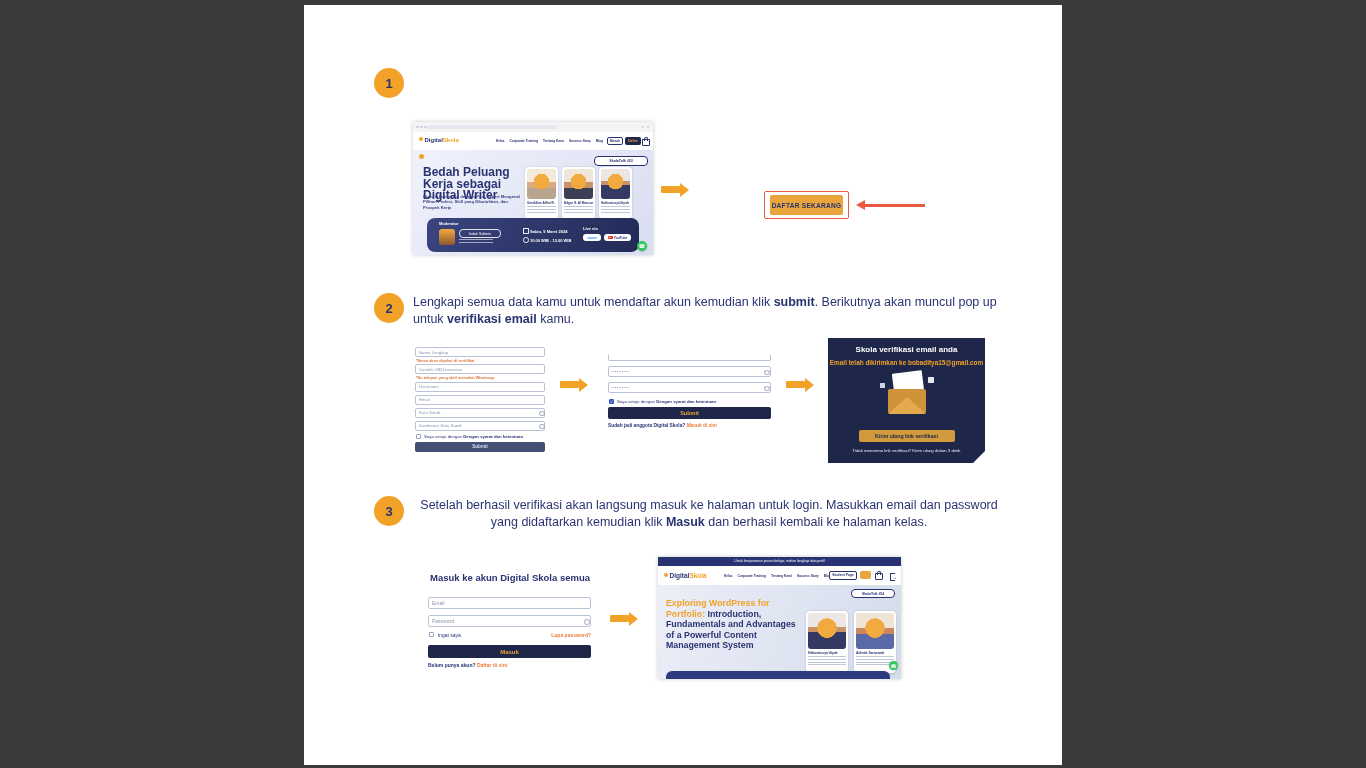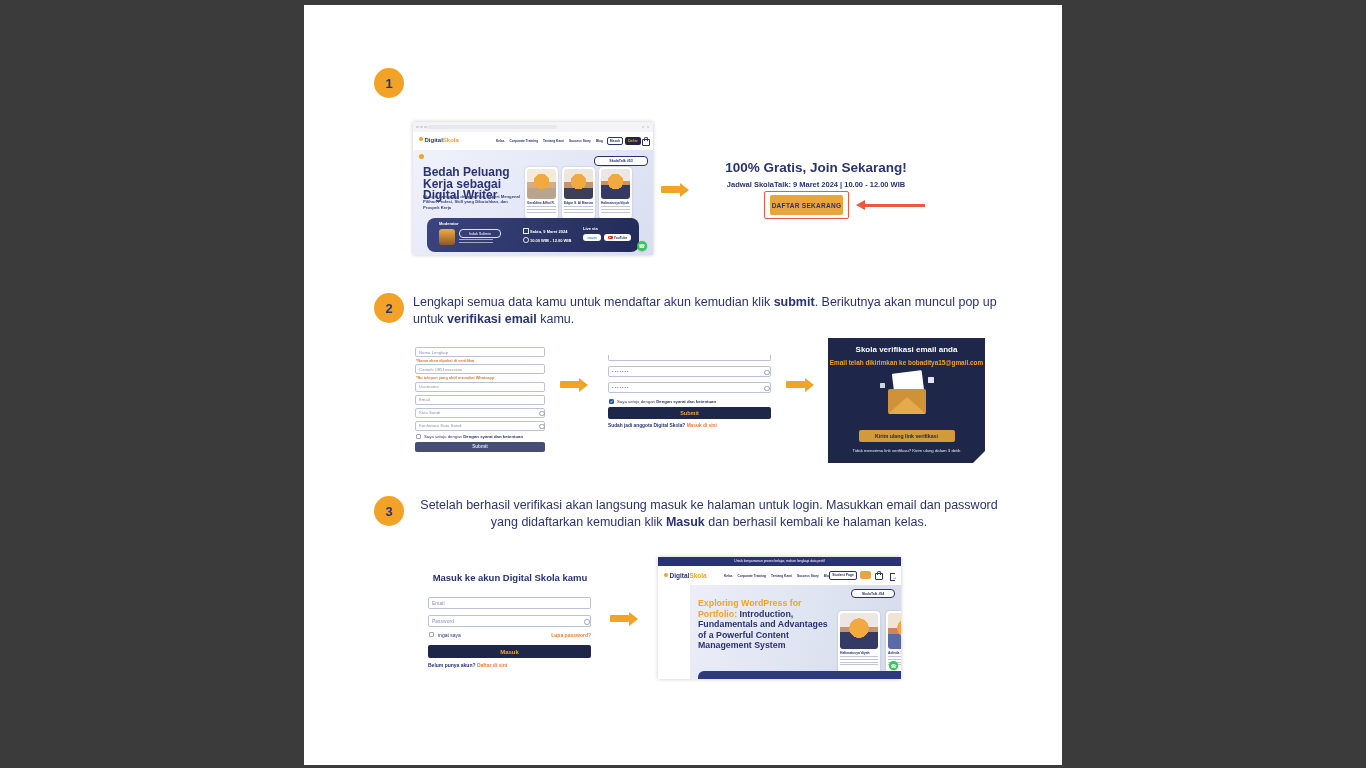--- a/index.html
+++ b/index.html
@@ -147,24 +147,20 @@
             <span class="yt-ico">▶</span>
             <span>YouTube</span>
           </div>
       </div>
       <div class="wa" style="right:6px;bottom:4px;width:10px;height:10px;"></div>
     </div>
   </div>
 
   <div class="arr-r" style="left:357px;top:181px;width:19px;"></div>
 
-  <div class="abs" style="left:396px;top:155px;width:232px;text-align:center;">
-    <div style="font-size:13.5px;font-weight:800;color:#2a3372;">100% Gratis, Join Sekarang!</div>
-    <div style="margin-top:5px;font-size:7.5px;font-weight:700;color:#2a3372;">Jadwal SkolaTalk: 9 Maret 2024 | 10.00 - 12.00 WIB</div>
-  </div>
   <div class="abs" style="left:460px;top:186px;width:85px;height:28px;border:1.6px solid #e85b40;border-radius:2px;box-sizing:border-box;"></div>
   <div class="btn" style="left:466px;top:190px;width:73px;height:20px;background:#e9a43c;color:#2a3372;font-size:6.5px;letter-spacing:0.3px;">DAFTAR SEKARANG</div>
   <div class="arr-l" style="left:561px;top:198.5px;width:60px;"></div>
 
   <div class="step-circle abs" style="left:70px;top:288px;">2</div>
   <div class="step-text abs" style="left:109px;top:289px;width:600px;"><span>Lengkapi semua data kamu untuk mendaftar akun kemudian klik </span><b>submit</b><span>. Berikutnya akan muncul pop up untuk </span><b>verifikasi email</b><span> kamu.</span></div>
 
   <div>
     <input class="f" style="left: 111px; top: 342px; width: 130px; height: 10px;" placeholder="Nama Lengkap">
     <div class="helper" style="left:112px;top:353.4px;">*Nama akan dipakai di sertifikat</div>
@@ -207,21 +203,21 @@
       <div class="body" style="left:8px;top:18px;width:38px;height:25px;"></div>
     </div>
     <div class="btn" style="left:50%;transform:translateX(-50%);top:92px;width:96px;height:12px;background:#d09a3d;color:#1e2749;font-size:5.2px;">Kirim ulang link verifikasi</div>
     <div style="position:absolute;left:0;top:110px;width:100%;text-align:center;font-size:4.3px;color:#e8eaf4;">Tidak menerima link verifikasi? Kirim ulang dalam 3 detik</div>
   </div>
 
   <div class="step-circle abs" style="left:70px;top:491px;">3</div>
   <div class="step-text abs" style="left:109px;top:492px;width:592px;text-align:center;"><span>Setelah berhasil verifikasi akan langsung masuk ke halaman untuk login. Masukkan email dan password yang didaftarkan kemudian klik </span><b>Masuk</b><span> dan berhasil kembali ke halaman kelas.</span></div>
 
   <div>
-    <div class="abs" style="left:121px;top:567px;width:170px;text-align:center;font-size:9.5px;font-weight:800;color:#2a3372;">Masuk ke akun Digital Skola kamu</div>
+    <div class="abs" style="left:121px;top:567px;width:170px;text-align:center;font-size:9.5px;font-weight:800;color:#2a3372;">Masuk ke akun Digital Skola semua</div>
     <input class="f" style="left: 124px; top: 592px; width: 163px; height: 12px; font-size: 5px;" placeholder="Email">
     <input class="f" style="left: 124px; top: 610px; width: 163px; height: 12px; font-size: 5px;" placeholder="Password">
     <span class="eye" style="left:280px;top:614px;"></span>
     <span class="cb" style="left:125px;top:627px;"></span>
     <span class="cblbl" style="left:134px;top:627px;font-size:5px;">ingat saya</span>
     <a class="olink abs" href="#" style="right:471px;top:627px;font-size:5px;">Lupa password?</a>
     <div class="btn" style="left:124px;top:640px;width:163px;height:13px;background:#1e2749;color:#f0a13d;font-size:6px;">Masuk</div>
     <div class="formfoot" style="left:124px;top:657px;font-size:5px;"><span>Belum punya akun? </span><a class="olink" href="#">Daftar di sini</a></div>
   </div>
 
@@ -236,21 +232,21 @@
         <span>Corporate Training</span>
         <span>Tentang Kami</span>
         <span>Success Story</span>
         <span>Blog</span>
       </div>
       <div class="pill line" style="right:44px;top:4.5px;width:28px;height:9px;font-size:3.4px;">Student Page</div>
       <div class="pill orng" style="right:30px;top:5px;width:11px;height:8px;font-size:3px;"></div>
       <span class="icart" style="right:18px;top:7px;"></span>
       <span class="iexit" style="right:6px;top:6.5px;"></span>
     </div>
-    <div class="hero2" style="top:28px;height:94px;margin-left:32px;">
+    <div class="hero2" style="top:28px;height:94px;">
       <div class="badge" style="right:6px;top:4px;width:42px;height:7px;font-size:3.4px;">SkolaTalk #54</div>
       <div style="position:absolute;left:8px;top:13px;width:134px;font-size:8.8px;line-height:10.6px;font-weight:800;"><span style="color:#f2a227;">Exploring WordPress for Portfolio: </span><span style="color:#2a3372;">Introduction, Fundamentals and Advantages of a Powerful Content Management System</span></div>
       <div class="sp-card" style="left:148px;top:26px;width:42px;height:62px;">
         <div class="sp-photo" style="height:36px;background:radial-gradient(circle at 50% 42%,#f2a93f 0 34%,transparent 35%),linear-gradient(180deg,#ece7e2 0 40%,#c99368 40% 52%,#343a63 52% 100%);"></div>
         <div class="sp-name" style="font-size:3.4px;">Halimatusya'diyah</div>
         <div class="tl" style="height:11px;margin-top:1.5px;"></div>
       </div>
       <div class="sp-card" style="left:196px;top:26px;width:42px;height:62px;">
         <div class="sp-photo" style="height:36px;background:radial-gradient(circle at 50% 42%,#f2a93f 0 34%,transparent 35%),linear-gradient(180deg,#f0e4d6 0 42%,#c9865f 42% 58%,#5a6aa8 58% 100%);"></div>
         <div class="sp-name" style="font-size:3.4px;">Adinda Saraswati</div>

